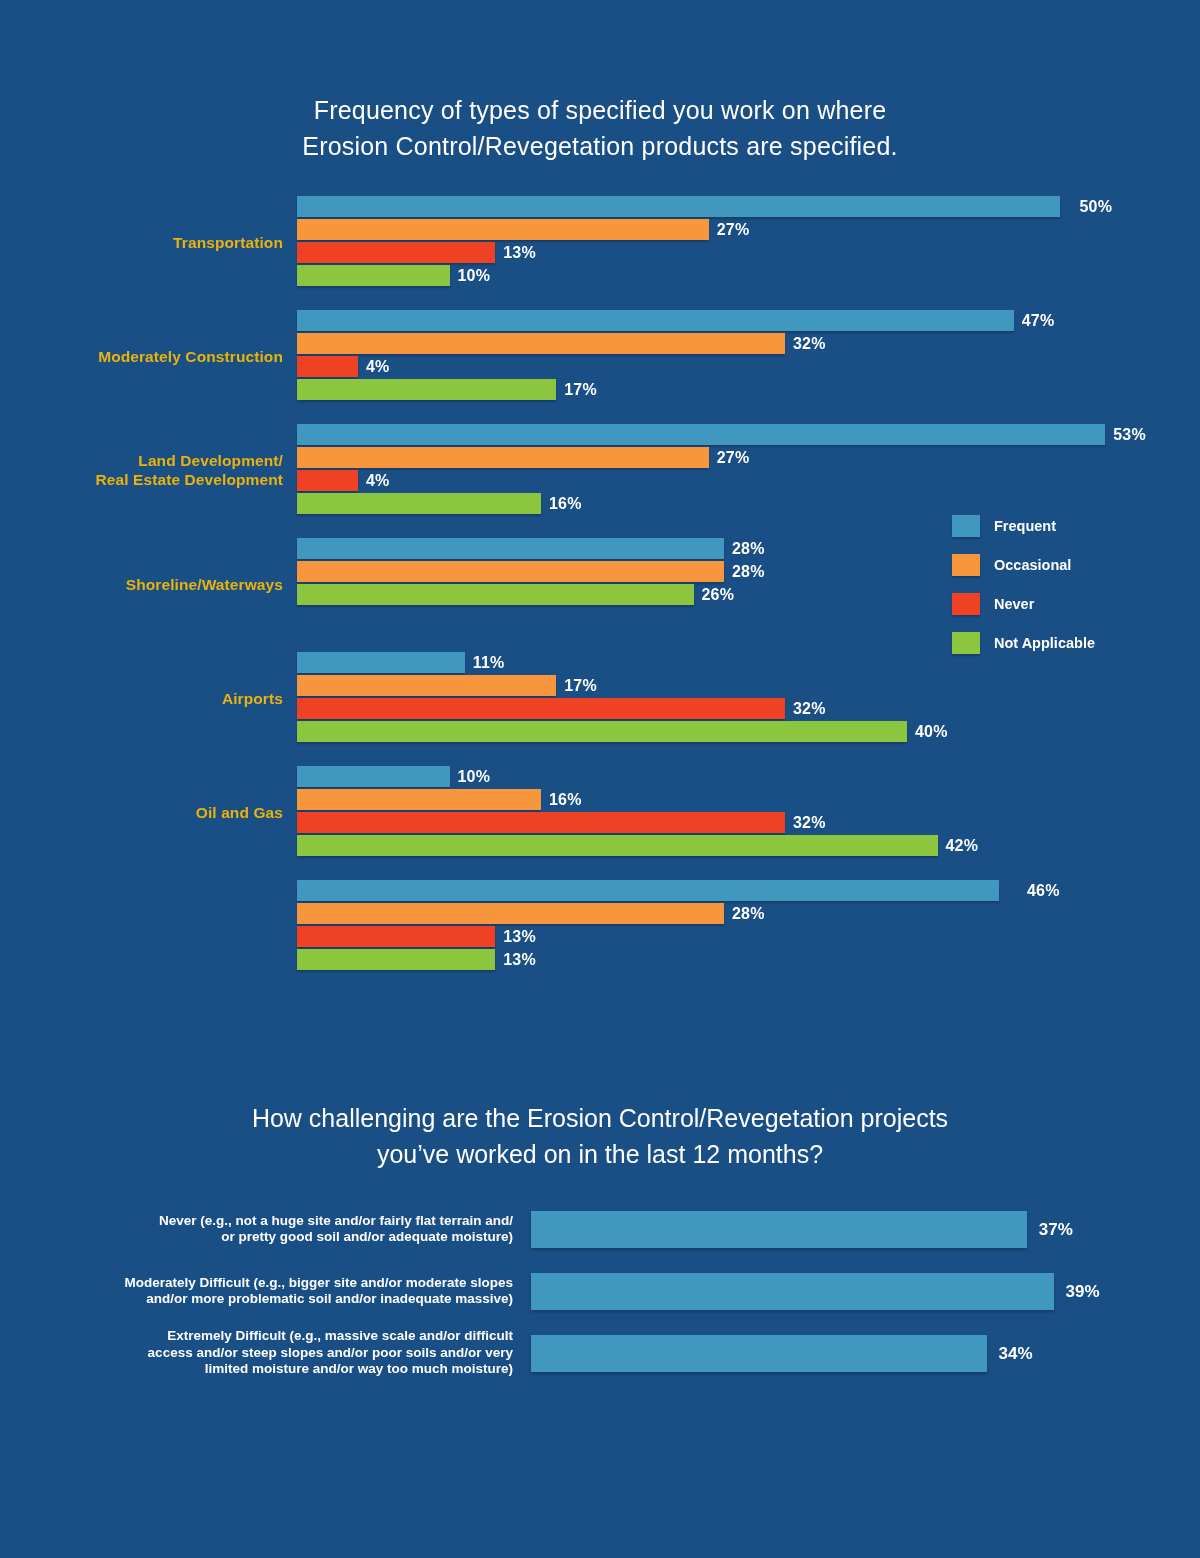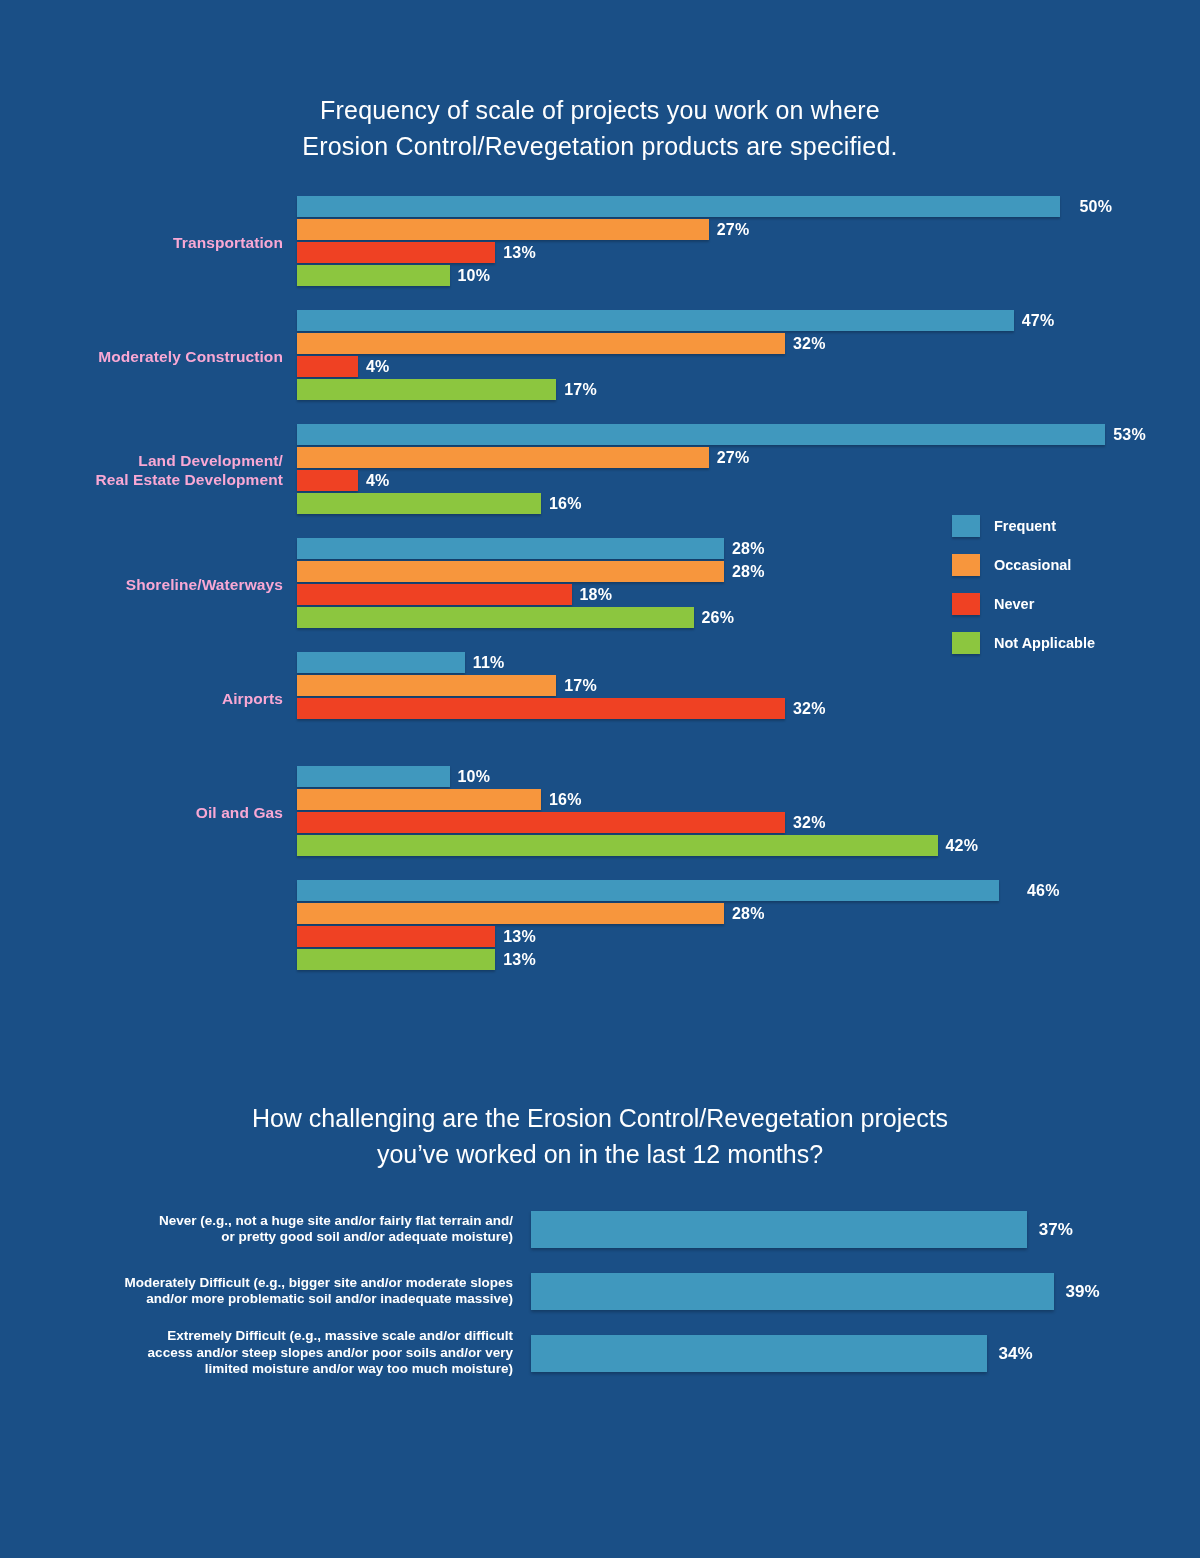--- a/index.html
+++ b/index.html
@@ -46,21 +46,21 @@
   .group-label {
     position: absolute;
     left: 0;
     top: 0;
     width: 283px;
     height: 92px;
     display: flex;
     align-items: center;
     justify-content: flex-end;
     text-align: right;
-    color: #f9a8d4;
+    color: #eab308;
     font-size: 15.5px;
     font-weight: bold;
     line-height: 19px;
     letter-spacing: 0.1px;
   }
   .group-bars {
     position: absolute;
     left: 297px;
     top: 0;
     right: 0;
@@ -177,21 +177,21 @@
     color: #ffffff;
     font-size: 17px;
     font-weight: bold;
     white-space: nowrap;
   }
 </style>
 </head>
 <body>
 
 <div id="chart1-title">
-  <span class="tline">Frequency of scale of projects you work on where</span>
+  <span class="tline">Frequency of types of specified you work on where</span>
   <span class="tline">Erosion Control/Revegetation products are specified.</span>
 </div>
 
 <div id="chart1-plot">
     <div class="group">
       <div class="group-label">
         <div>
           <span style="display: block;">Transportation</span>
         </div>
       </div>
@@ -274,24 +274,20 @@
       <div class="group-bars">
         <div class="barrow">
           <div class="bar" style="width: 427px; background: rgb(64, 152, 190);"></div>
           <span class="bar-value" style="left: 435px;">28%</span>
         </div>
         <div class="barrow">
           <div class="bar" style="width: 427px; background: rgb(247, 150, 61);"></div>
           <span class="bar-value" style="left: 435px;">28%</span>
         </div>
         <div class="barrow">
-          <div class="bar" style="width: 274.5px; background: rgb(239, 65, 35);"></div>
-          <span class="bar-value" style="left: 282.5px;">18%</span>
-        </div>
-        <div class="barrow">
           <div class="bar" style="width: 396.5px; background: rgb(140, 198, 63);"></div>
           <span class="bar-value" style="left: 404.5px;">26%</span>
         </div>
       </div>
     </div>
     <div class="group">
       <div class="group-label">
         <div>
           <span style="display: block;">Airports</span>
         </div>
@@ -301,20 +297,24 @@
           <div class="bar" style="width: 167.75px; background: rgb(64, 152, 190);"></div>
           <span class="bar-value" style="left: 175.75px;">11%</span>
         </div>
         <div class="barrow">
           <div class="bar" style="width: 259.25px; background: rgb(247, 150, 61);"></div>
           <span class="bar-value" style="left: 267.25px;">17%</span>
         </div>
         <div class="barrow">
           <div class="bar" style="width: 488px; background: rgb(239, 65, 35);"></div>
           <span class="bar-value" style="left: 496px;">32%</span>
+        </div>
+        <div class="barrow">
+          <div class="bar" style="width: 610px; background: rgb(140, 198, 63);"></div>
+          <span class="bar-value" style="left: 618px;">40%</span>
         </div>
       </div>
     </div>
     <div class="group">
       <div class="group-label">
         <div>
           <span style="display: block;">Oil and Gas</span>
         </div>
       </div>
       <div class="group-bars">

